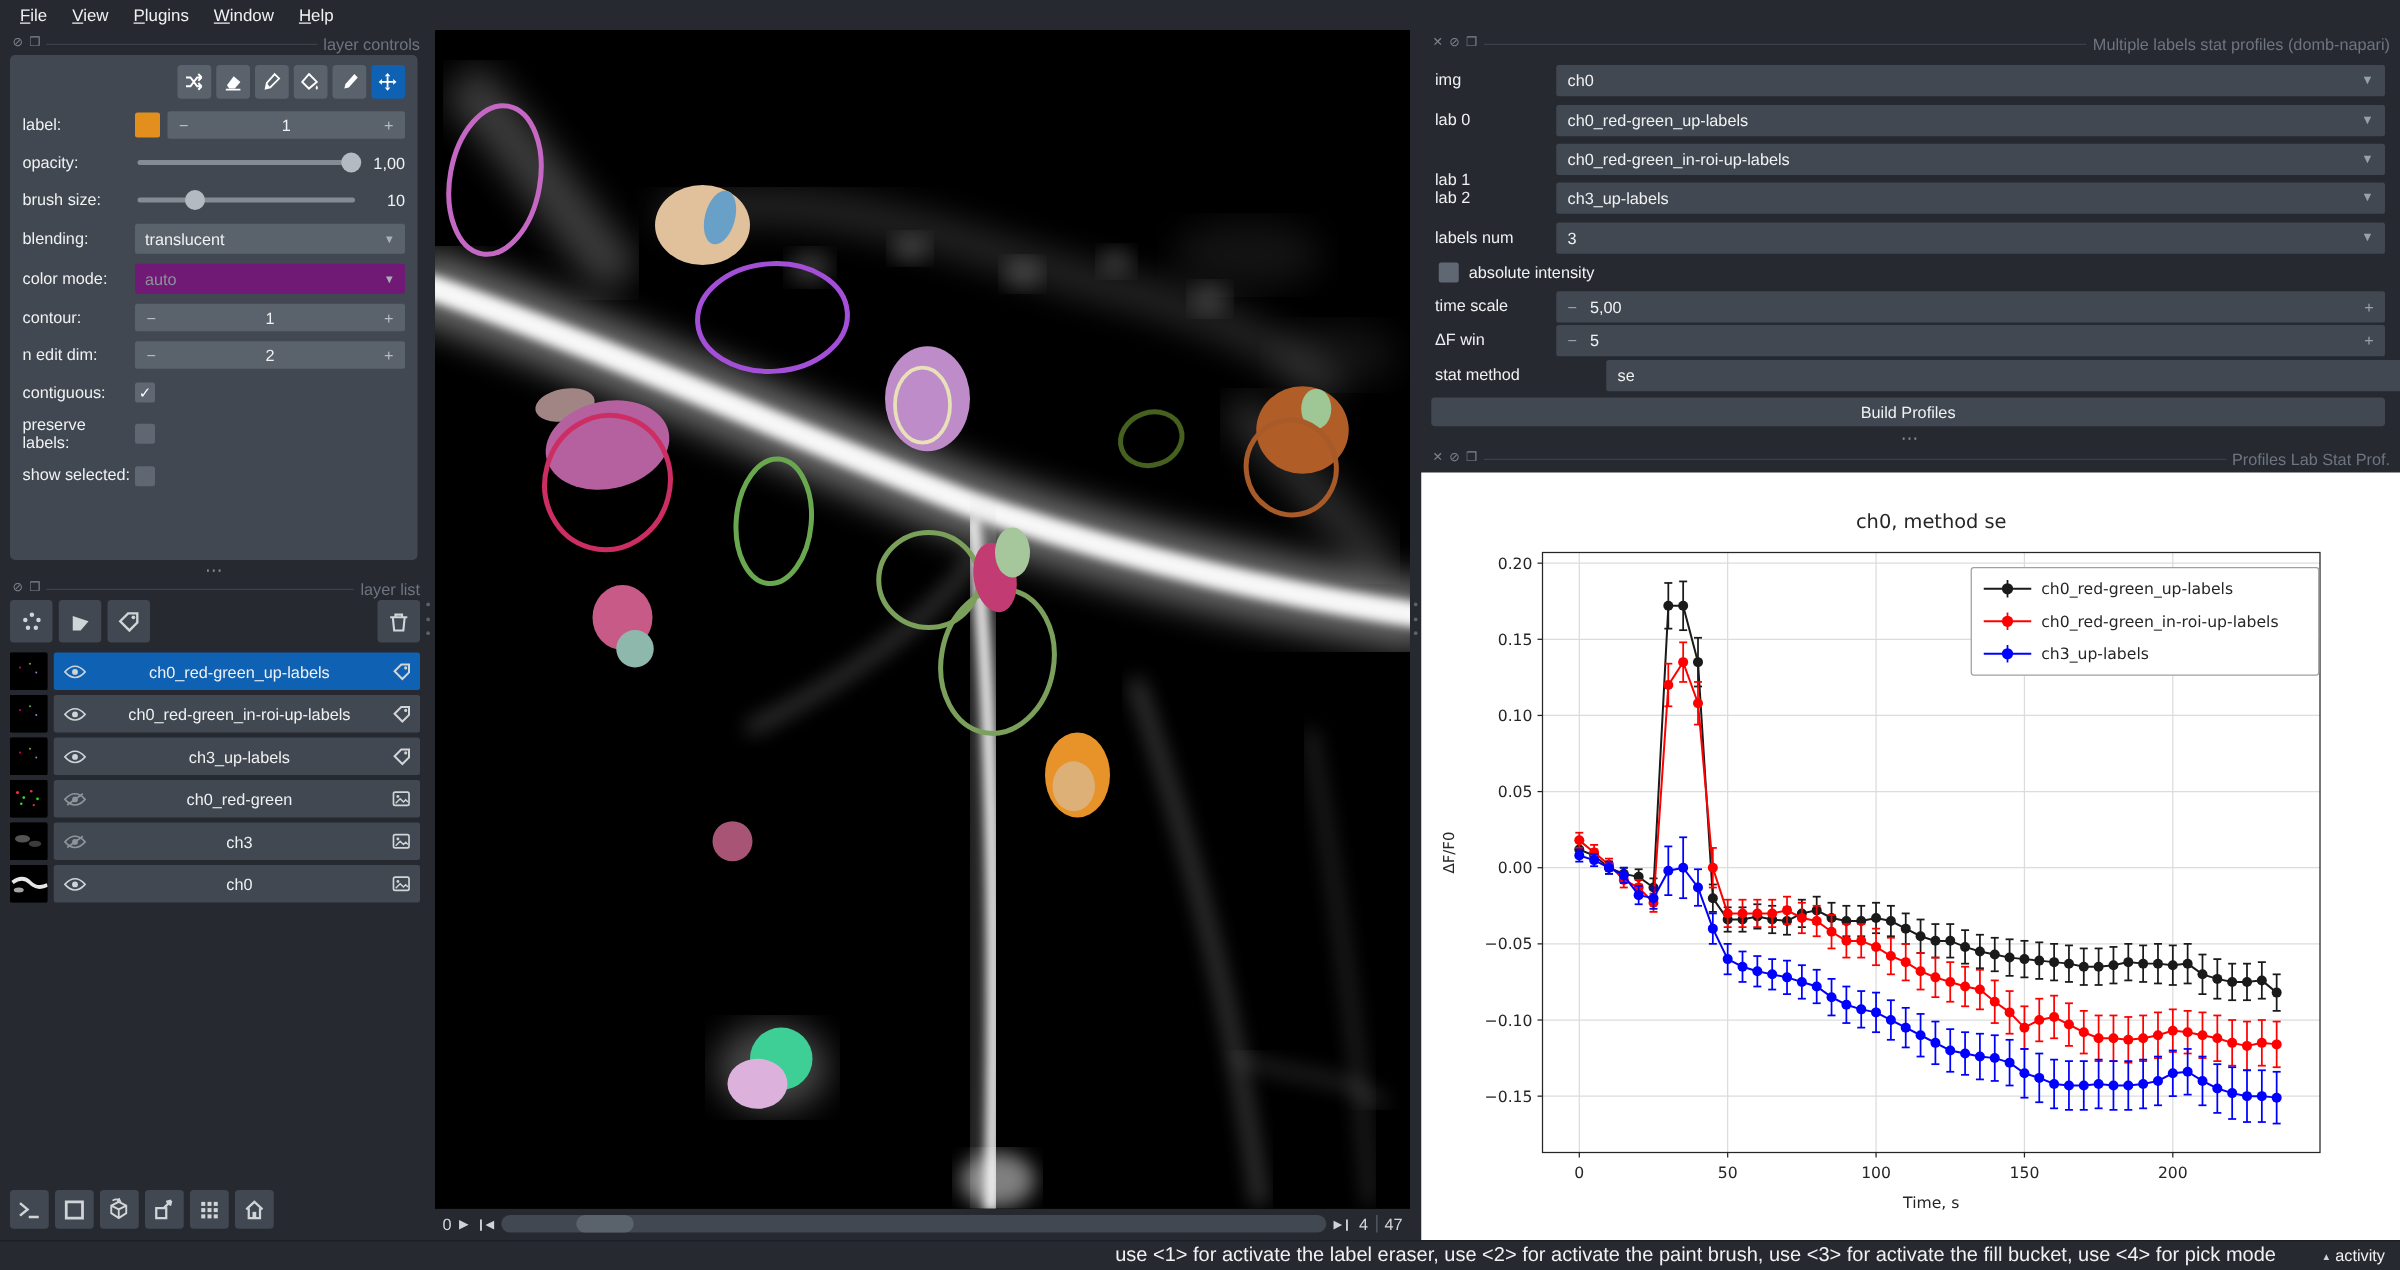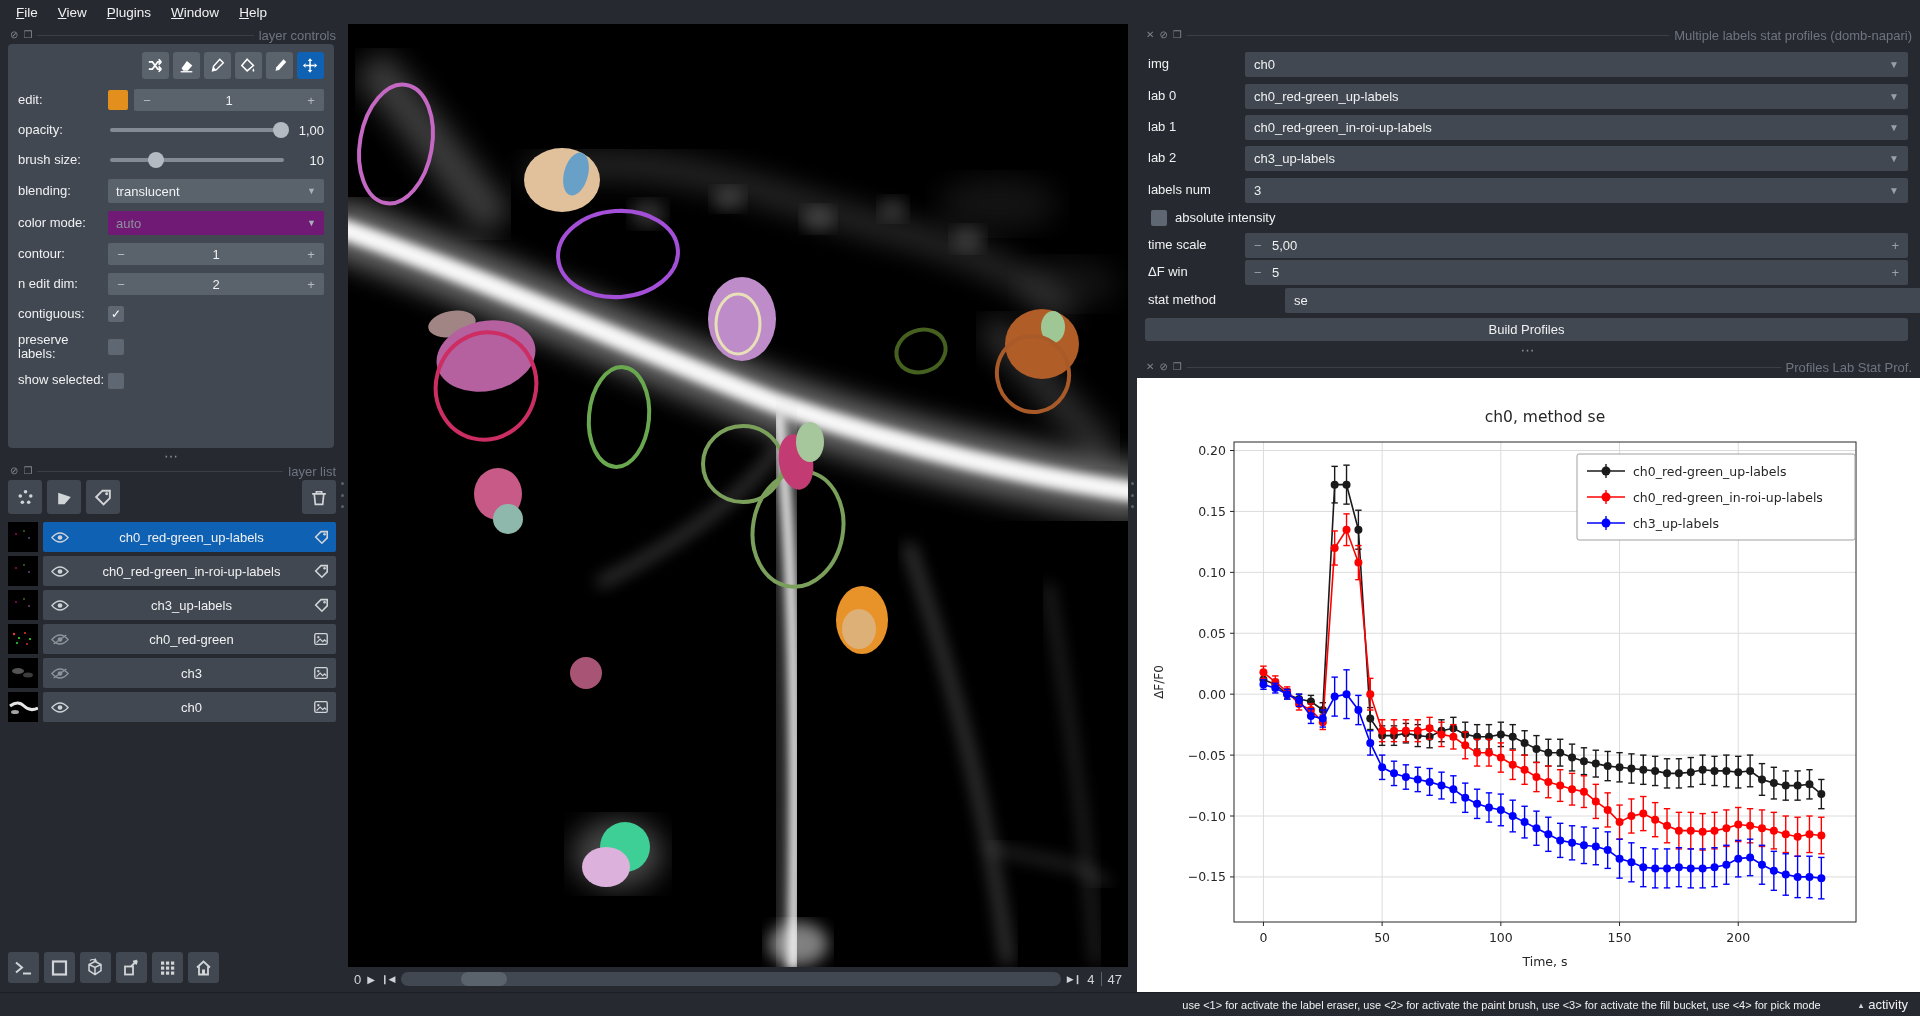--- a/index.html
+++ b/index.html
@@ -101,21 +101,21 @@
      background:#414851; border-radius:3px; display:flex; align-items:center;
      justify-content:center; font-size:13px; }
 
   
   #chart-panel { position:absolute; left:1137px; top:378px; width:783px; height:614px;
      background:#ffffff; }
 
   
   #statusbar { position:absolute; left:0; top:992px; width:1920px; height:24px;
      background:#262930; border-top:1px solid #1b1e24; display:flex; align-items:center; }
-  #status-hint { margin-left:auto; font-size:11px; color:#f0f1f2; }
+  #status-hint { margin-left:auto; font-size:16px; color:#f0f1f2; }
   #activity { display:flex; align-items:center; gap:5px; margin-left:38px; margin-right:12px;
      font-size:13px; }
   #activity .caret { font-size:9px; color:#cfd3d8; }
 </style>
 </head>
 <body>
 
 <div id="menubar">
     <div class="menu-item"><u>F</u>ile</div>
     <div class="menu-item"><u>V</u>iew</div>
@@ -163,21 +163,21 @@
       </div>
       <div class="tool-btn active">
         <svg viewBox="0 0 19 18">
           <path d="M9,1 L11.5,4 H6.5 Z M9,17 L6.5,14 H11.5 Z M1,9 L4,6.5 V11.5 Z M17,9 L14,11.5 V6.5 Z M8,8 H10 V10 H8 Z" fill="#fff"></path>
           <path d="M9,4 V14 M4,9 H14" stroke="#fff" stroke-width="1.6"></path>
         </svg>
       </div>
     </div>
   <div id="lc-rows">
       <div class="lc-row">
-        <span class="lc-label">edit:</span>
+        <span class="lc-label">label:</span>
         <div class="lc-ctrl">
           <span class="swatch" style="background: rgb(227, 143, 29);"></span>
           <div class="spinbox">
             <span class="pm">−</span>
             <span class="val">1</span>
             <span class="pm">+</span>
           </div>
         </div>
       </div>
       <div class="lc-row">
@@ -593,21 +593,21 @@
     <span class="fieldlabel" style="top: 56px;">img</span>
     <div class="fieldctrl" style="top: 52px;">
       <span>ch0</span>
       <span class="arrow">▼</span>
     </div>
     <span class="fieldlabel" style="top: 88px;">lab 0</span>
     <div class="fieldctrl" style="top: 84px;">
       <span>ch0_red-green_up-labels</span>
       <span class="arrow">▼</span>
     </div>
-    <span class="fieldlabel" style="top: 119px;">lab 1</span>
+    <span class="fieldlabel" style="top: 136px;">lab 1</span>
     <div class="fieldctrl" style="top: 115px;">
       <span>ch0_red-green_in-roi-up-labels</span>
       <span class="arrow">▼</span>
     </div>
     <span class="fieldlabel" style="top: 150px;">lab 2</span>
     <div class="fieldctrl" style="top: 146px;">
       <span>ch3_up-labels</span>
       <span class="arrow">▼</span>
     </div>
     <span class="fieldlabel" style="top: 182px;">labels num</span>

